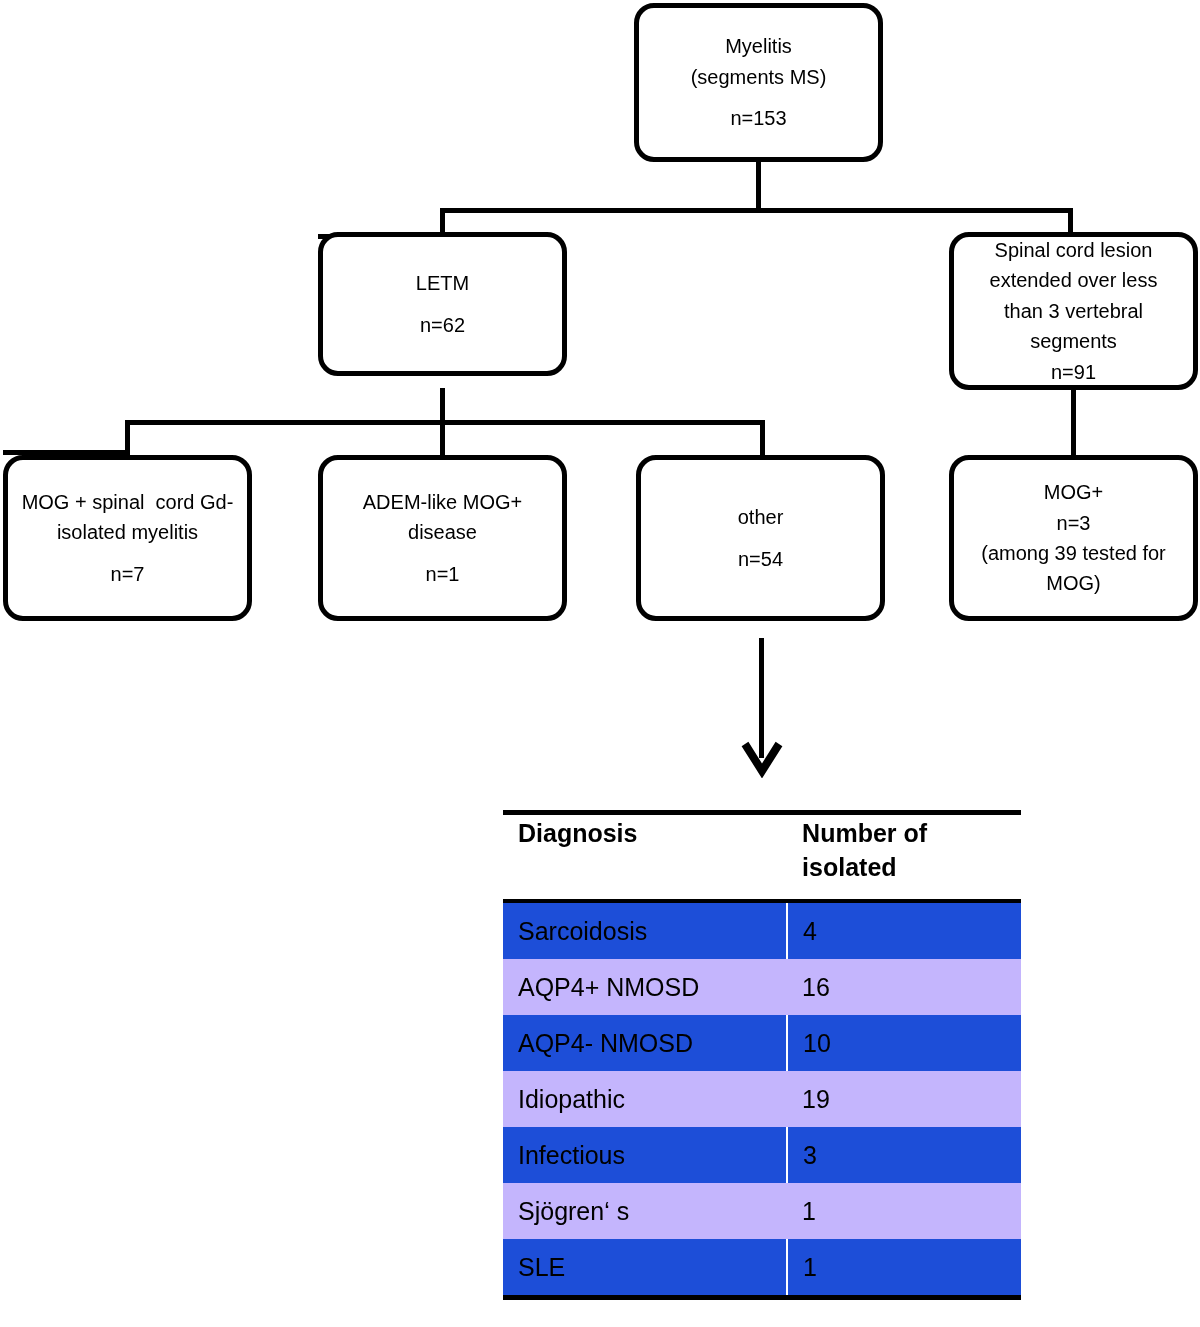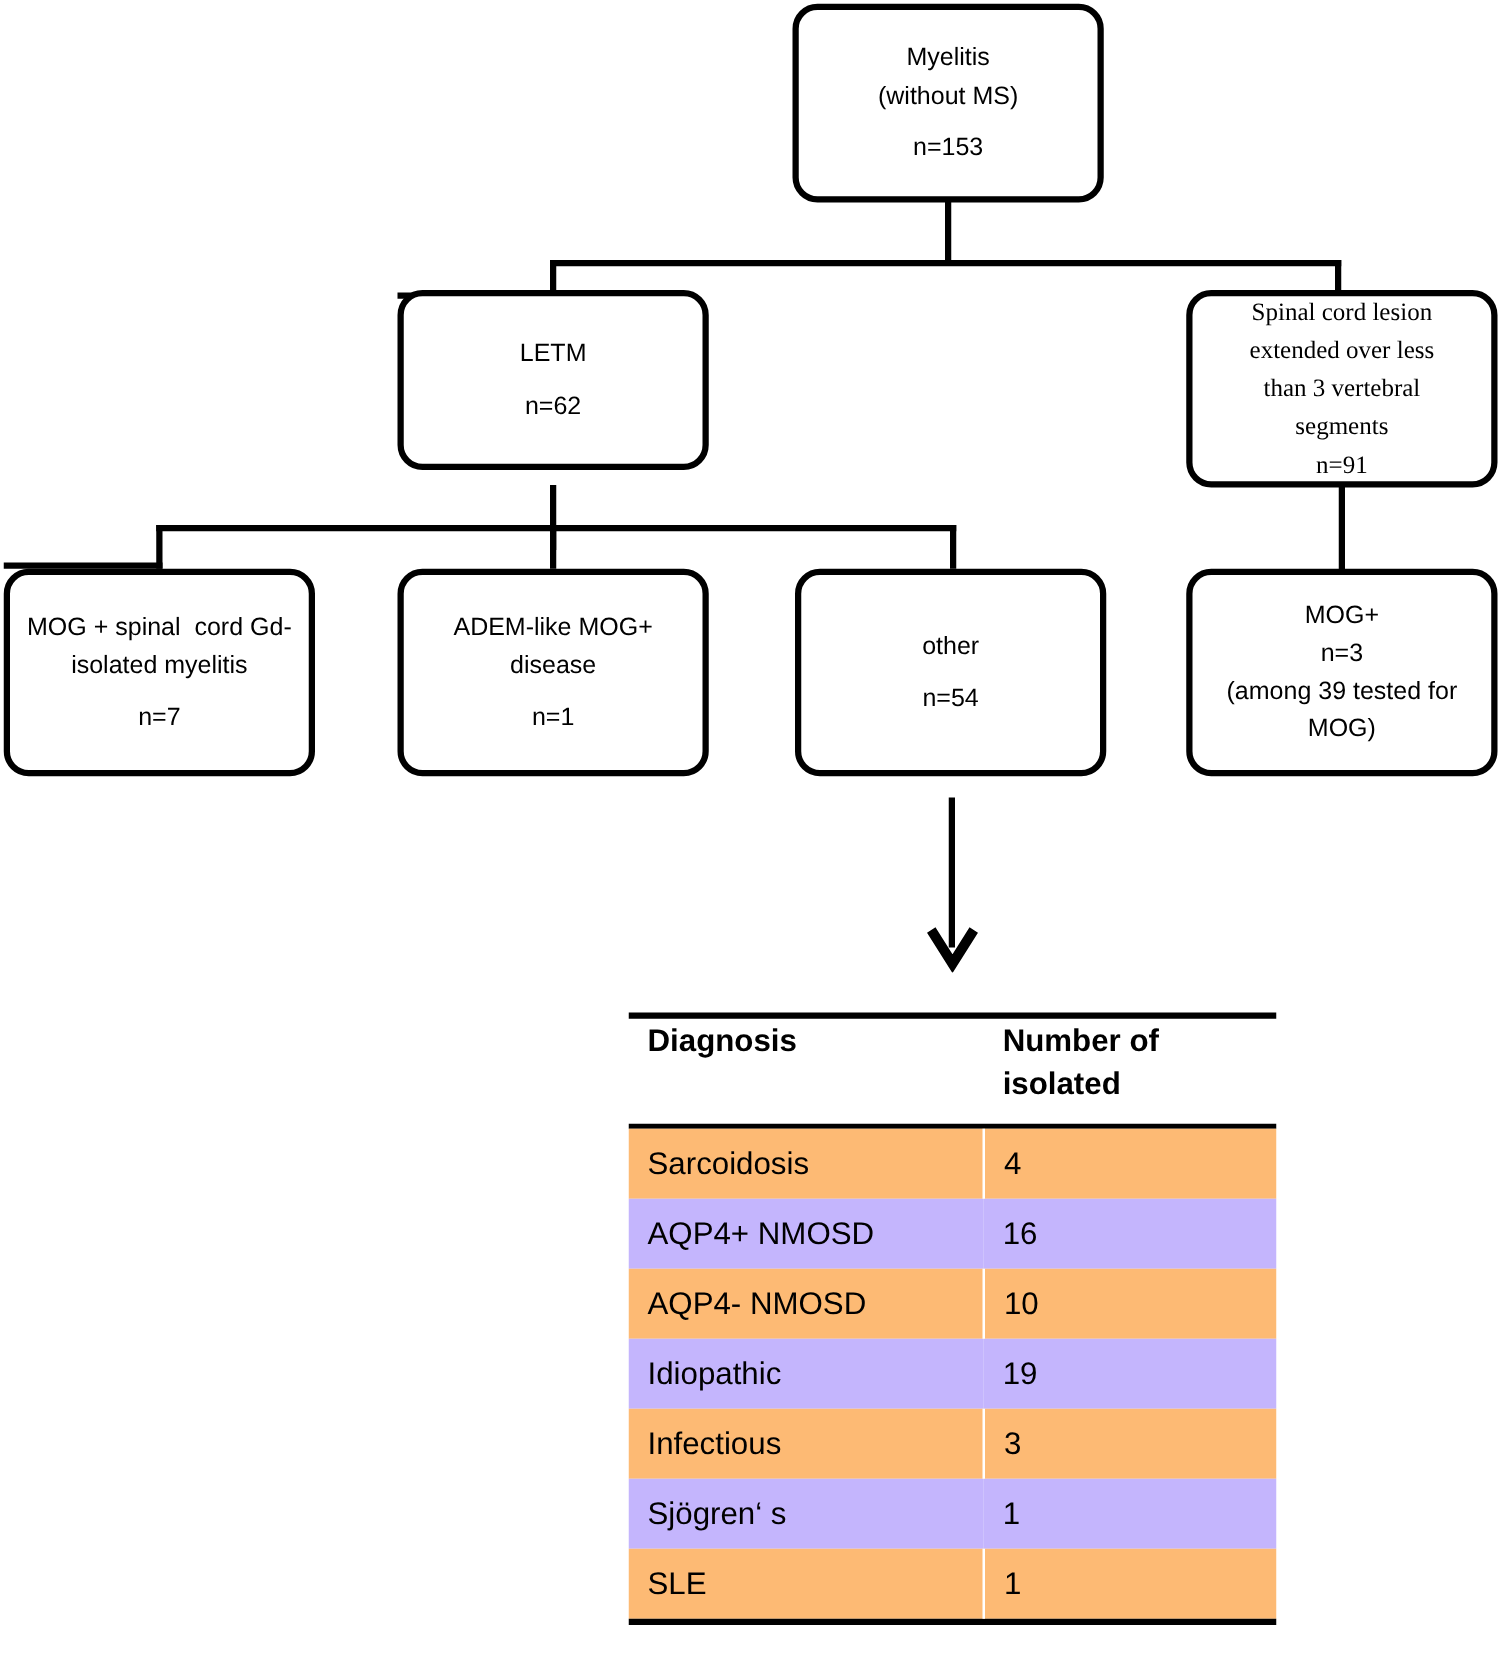--- a/index.html
+++ b/index.html
@@ -98,56 +98,56 @@
     line-height: 1.35;
   }
   #summary-table td.cell {
     text-align: left;
     vertical-align: middle;
     padding: 13px 0 13px 15px;
     font-size: 25px;
     line-height: 1.2;
   }
   #summary-table tr.shaded td.cell {
-    background: #fdba74;
+    background: #1d4ed8;
   }
   #summary-table tr.plain td.cell {
     background: #c4b5fd;
   }
   .col-diag { width: 285px; }
   .col-num  { width: 233px; }
   
   #summary-table tr.shaded td.col-diag { border-right: 2px solid #ffffff; }
 </style>
 </head>
 <body>
 
 <div id="canvas">
 
   <div class="node" id="node-root" style="left:634px; top:3px; width:249px; height:159px;align-items:center;">
     <span class="ln">Myelitis</span>
-    <span class="ln">(without MS)</span>
+    <span class="ln">(segments MS)</span>
     <span class="gap"></span>
     <span class="ln">n=153</span>
   </div>
 
   <div class="conn vline" style="left:756px; top:160px; width:5px; height:52px;"></div>
   <div class="conn hline" style="left:440px; top:208px; width:633px; height:5px;"></div>
   <div class="conn vline" style="left:440px; top:208px; width:5px; height:30px;"></div>
   <div class="conn vline" style="left:1068px; top:208px; width:5px; height:30px;"></div>
   <div class="conn hline" style="left:318px; top:234px; width:127px; height:5px;"></div>
   <div class="conn hline" style="left:1068px; top:234px; width:110px; height:5px;"></div>
 
   <div class="node" id="node-letm" style="left:318px; top:232px; width:249px; height:144px;">
     <span class="ln">LETM</span>
     <span class="gap"></span>
     <span class="ln">n=62</span>
   </div>
 
-  <div class="node" id="node-short-lesion" style="left:949px; top:232px; width:249px; height:158px;font-family:Liberation Serif, serif;">
+  <div class="node" id="node-short-lesion" style="left:949px; top:232px; width:249px; height:158px;">
     <span class="ln">Spinal cord lesion</span>
     <span class="ln">extended over less</span>
     <span class="ln">than 3 vertebral</span>
     <span class="ln">segments</span>
     <span class="gap"></span>
     <span class="ln">n=91</span>
   </div>
 
   <div class="conn vline" style="left:440px; top:388px; width:5px; height:52px;"></div>
   <div class="conn hline" style="left:125px; top:420px; width:640px; height:5px;"></div>

